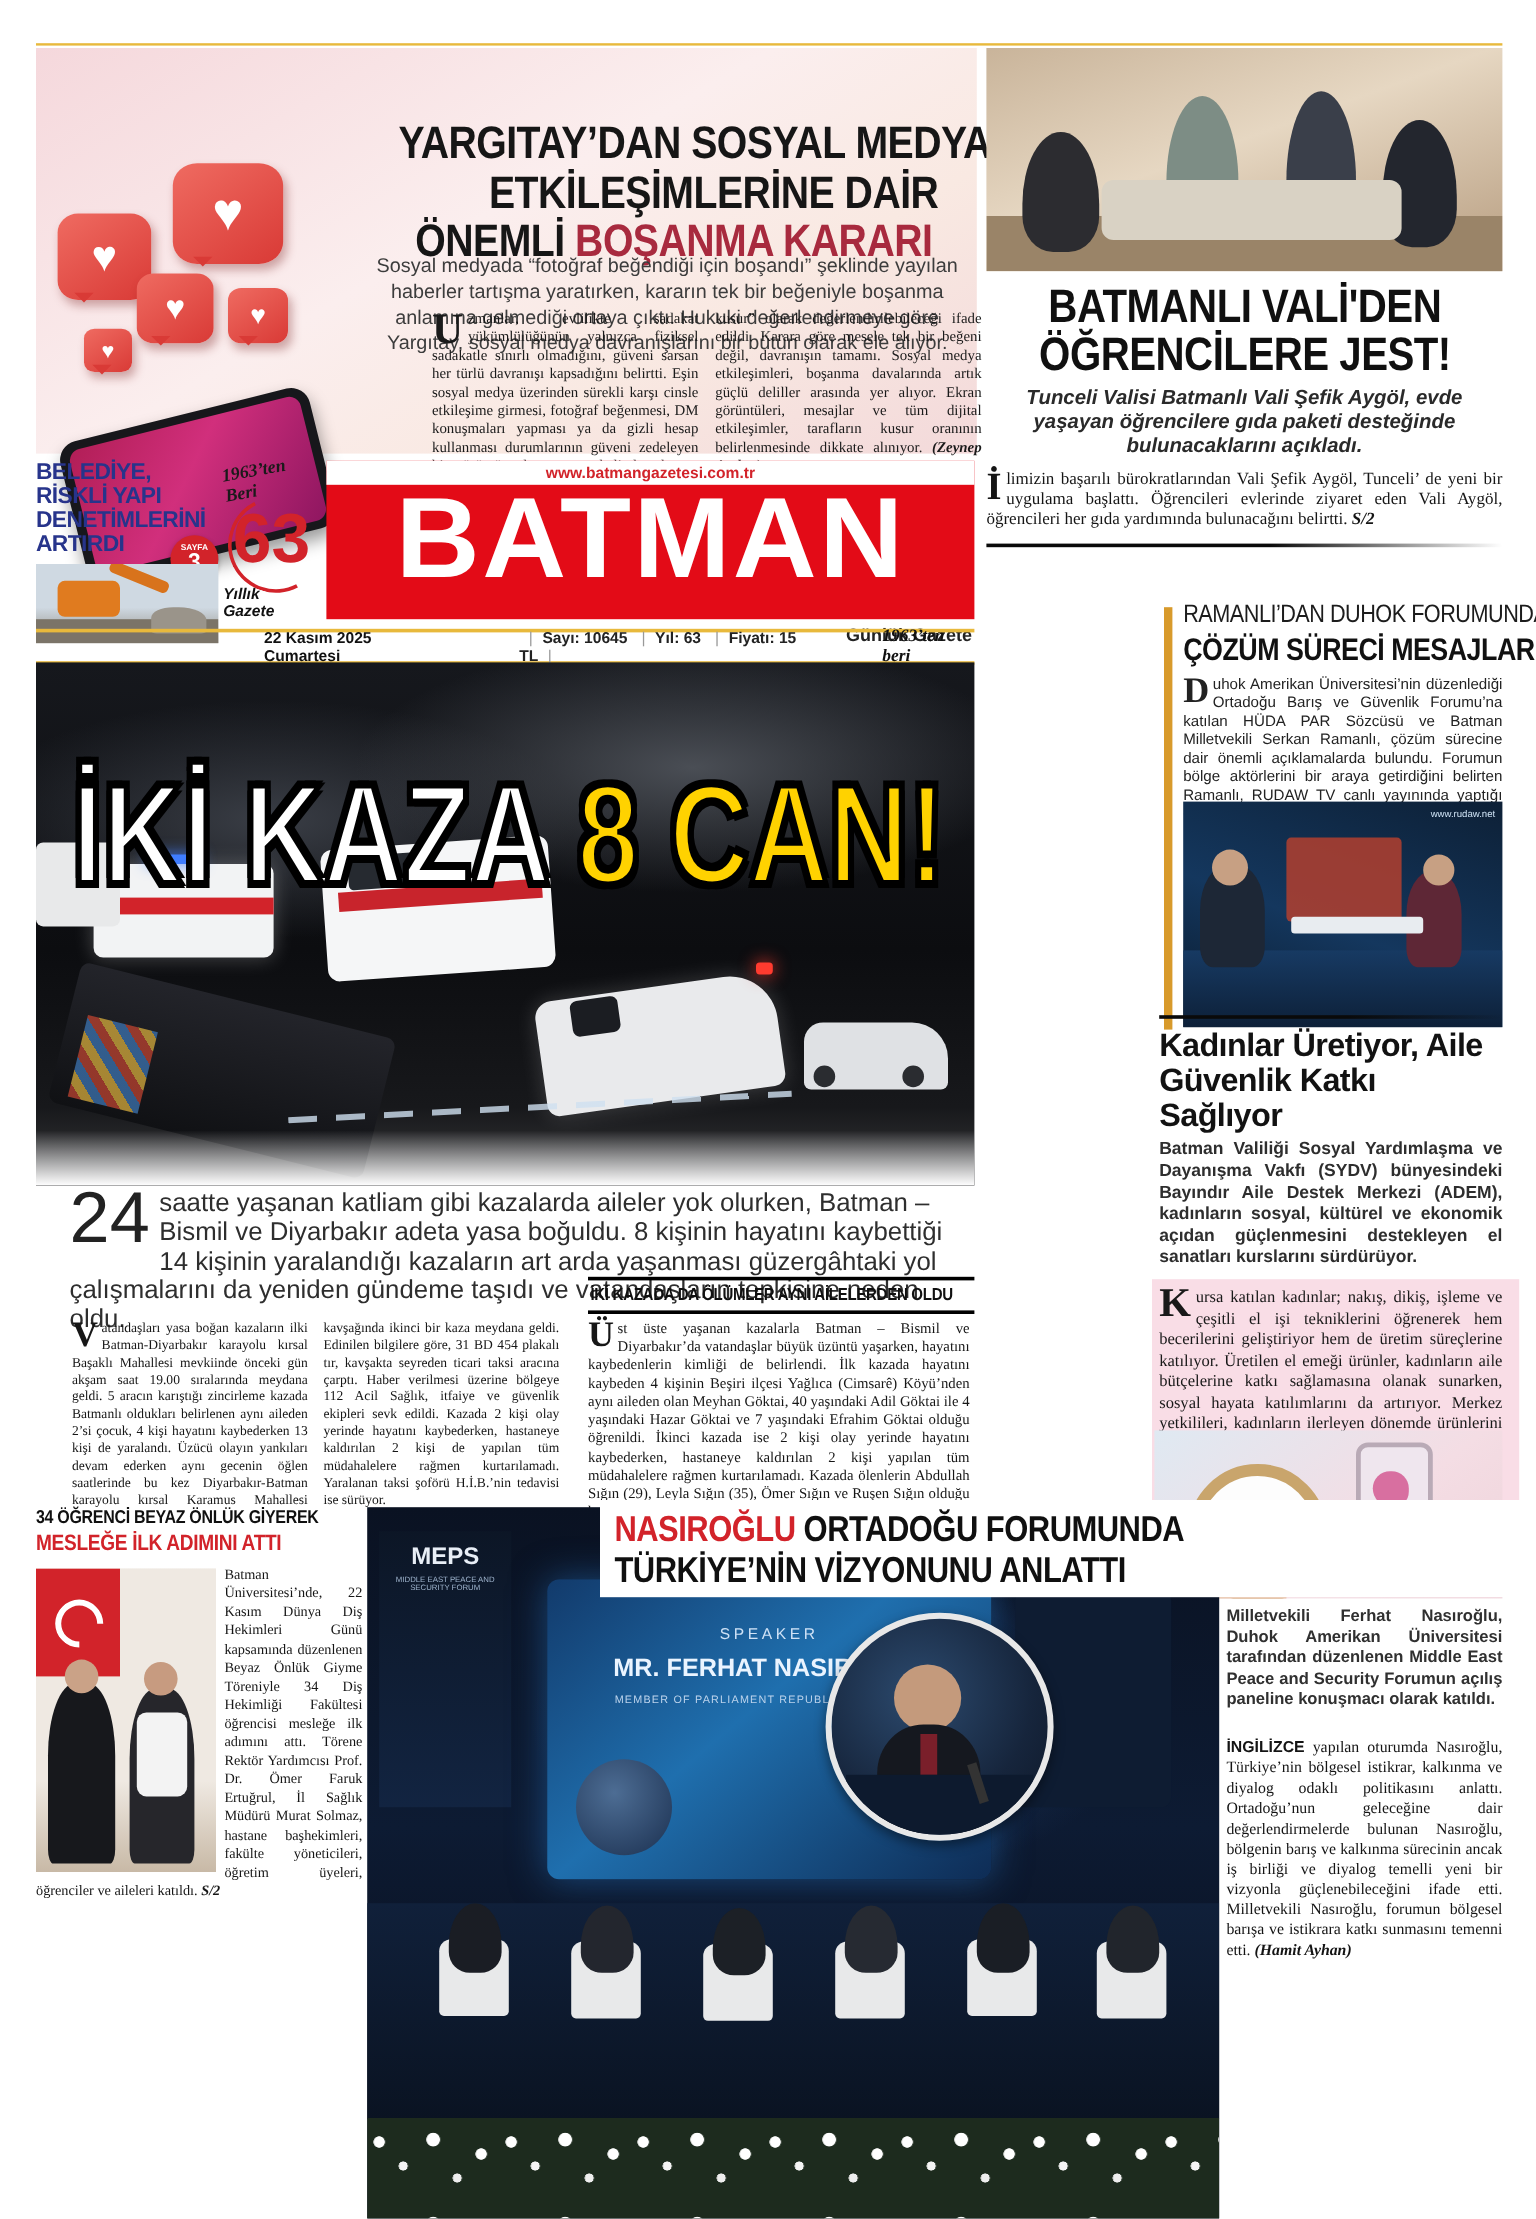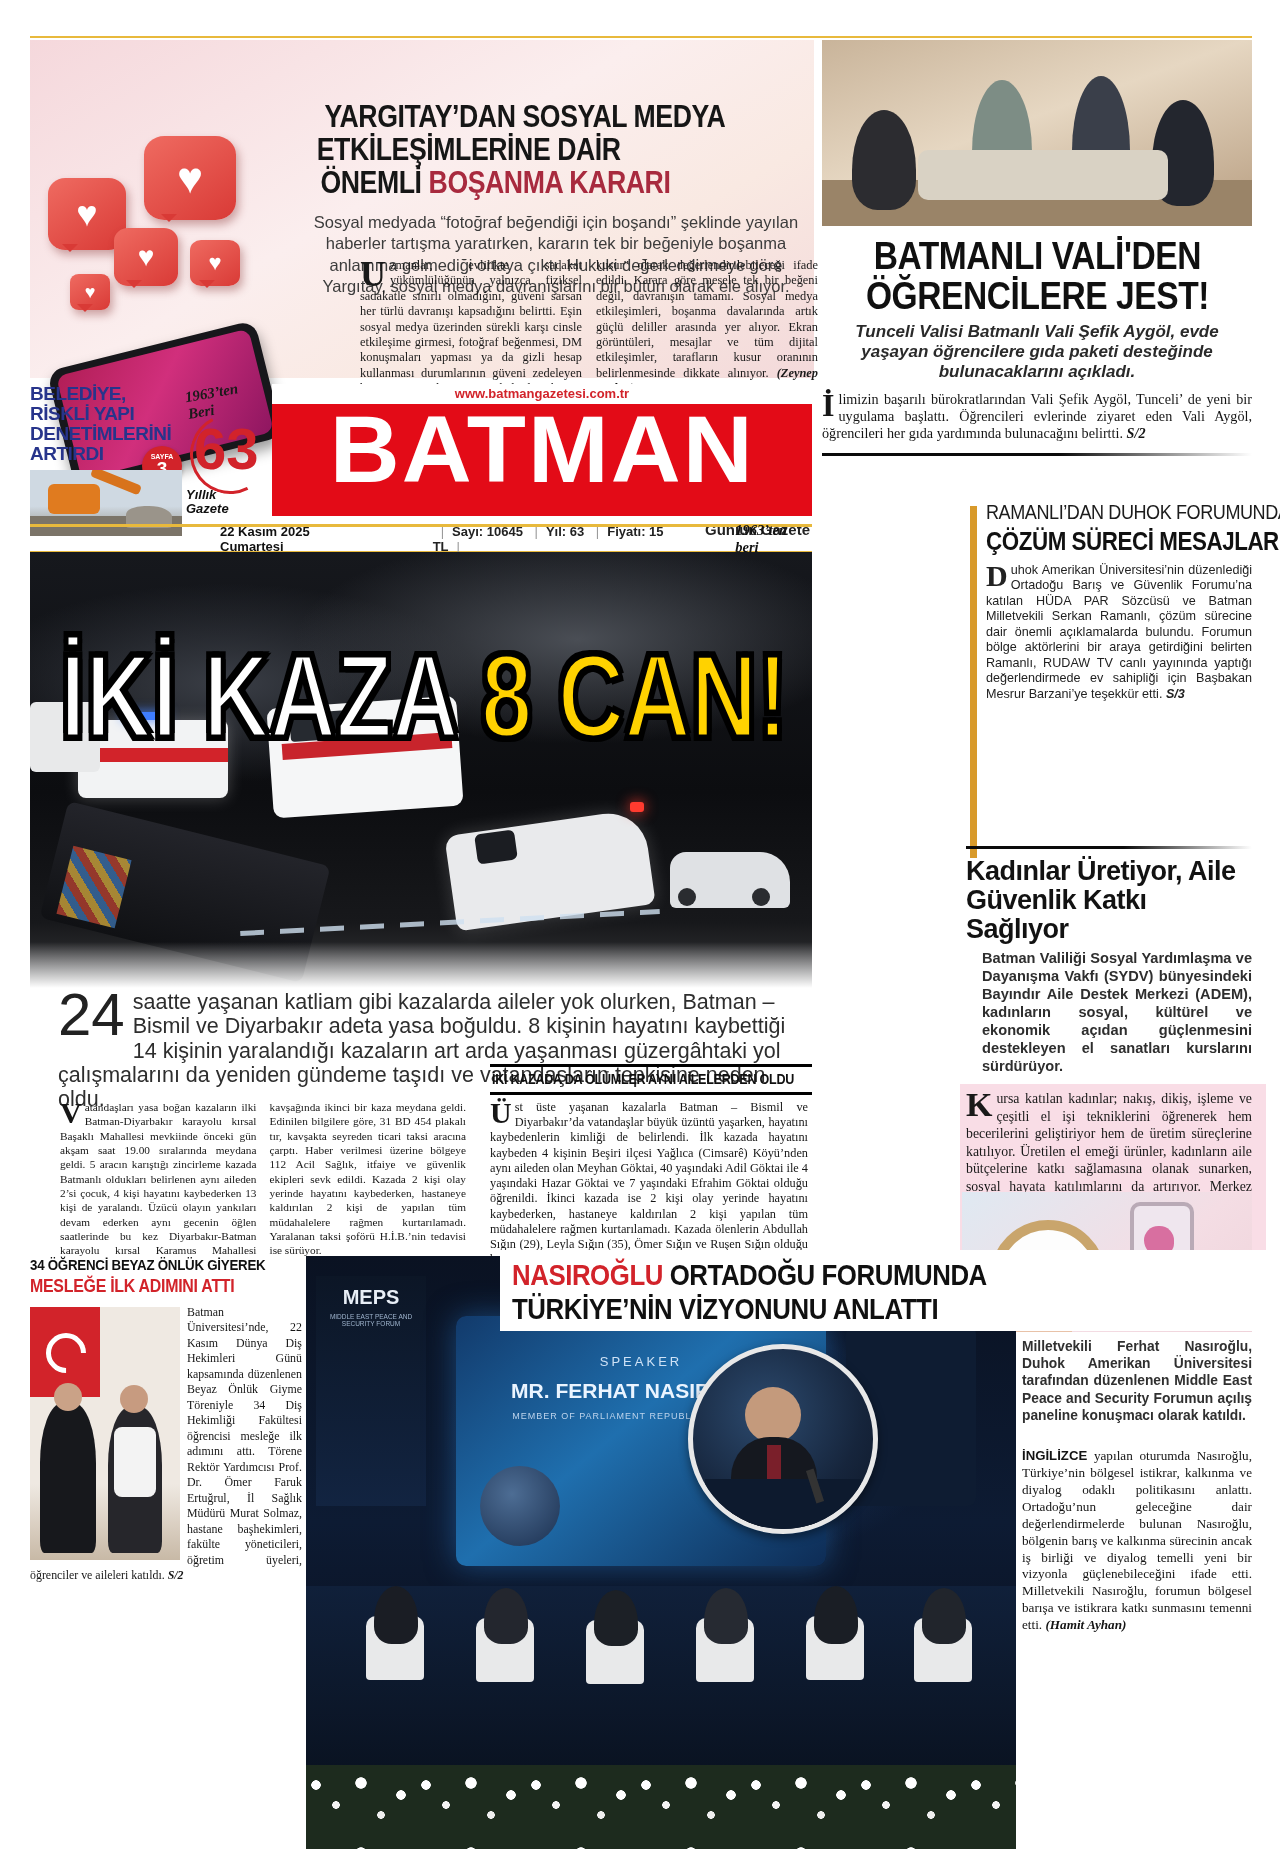--- a/index.html
+++ b/index.html
@@ -9,21 +9,21 @@
   .serif{font-family:"Liberation Serif",serif;}
   .just{text-align:justify;}
   .con{display:inline-block;transform:scaleX(.86);transform-origin:0 50%;white-space:nowrap;}
   .conc{display:inline-block;transform:scaleX(.86);transform-origin:50% 50%;white-space:nowrap;}
   .dc{float:left;font-weight:700;font-family:"Liberation Serif",serif;font-size:36px;line-height:.78;padding:2px 4px 0 0;}
   
   .topstory{left:30px;top:40px;width:784px;height:338px;
     background:linear-gradient(150deg,#f5d8dc 0%,#fbeeee 45%,#f9e9e2 70%,#f3d9da 100%);}
   .kicker{position:absolute;left:0;top:8px;width:100%;text-align:center;font-size:45px;font-weight:400;letter-spacing:-1px;color:#1d1d1f;}
   .kicker .red{color:#b5283a;}
-  .tshead{position:absolute;left:262px;top:60px;width:520px;text-align:left;font-weight:800;font-size:31px;line-height:1.07;color:#161616;letter-spacing:-.5px;}
+  .tshead{position:absolute;left:262px;top:60px;width:520px;text-align:right;font-weight:800;font-size:38px;line-height:1.07;color:#161616;letter-spacing:-.5px;}
   .tshead .red{color:#a82a3e;}
   .tslead{position:absolute;left:266px;top:172px;width:520px;font-size:16.5px;line-height:1.3;color:#3c3c3c;text-align:center;}
   .tsbody{position:absolute;left:330px;top:218px;width:458px;column-count:2;column-gap:14px;font-size:12.4px;line-height:1.24;color:#1a1a1a;}
   
   .bubble{position:absolute;background:linear-gradient(145deg,#ef6b61,#d93a36);border-radius:22%;box-shadow:3px 5px 8px rgba(120,30,30,.35);display:flex;align-items:center;justify-content:center;color:#fff;}
   .bubble:after{content:"";position:absolute;left:18%;bottom:-10px;width:0;height:0;border:8px solid transparent;border-top-color:#d93a36;}
   .phone{position:absolute;left:18px;top:208px;width:214px;height:120px;background:#17171b;border-radius:16px;transform:rotate(-14deg);box-shadow:0 8px 14px rgba(0,0,0,.4);}
   .phone .scr{position:absolute;left:8px;top:7px;right:8px;bottom:7px;border-radius:10px;background:linear-gradient(130deg,#b11e56,#d12f7c 45%,#8e1660);}
   
   .vali{left:822px;top:40px;width:430px;}
@@ -33,21 +33,21 @@
   .vbody{font-family:"Liberation Serif",serif;font-size:14.2px;line-height:1.22;color:#151515;margin-top:8px;}
   .rule{height:3px;background:linear-gradient(90deg,#0a0a0a 55%,rgba(0,0,0,0));}
   .ramanli{left:986px;top:500px;width:266px;}
   .goldbar{position:absolute;left:-16px;top:6px;width:7px;height:352px;background:#d89a2b;}
   .rkick{font-weight:400;font-size:21px;letter-spacing:-.5px;color:#1c1c1c;}
   .rhead{font-weight:800;font-size:26px;letter-spacing:-.5px;color:#111;margin-top:2px;}
   .rbody{font-size:12.6px;line-height:1.23;color:#222;margin-top:6px;}
   .tvphoto{position:absolute;left:986px;top:668px;width:266px;height:188px;background:linear-gradient(200deg,#0d2036,#14375e 55%,#0a1a2c);overflow:hidden;}
   .kadin{left:966px;top:846px;width:286px;}
   .khead{font-weight:800;font-size:27px;line-height:1.08;color:#121212;letter-spacing:-.5px;}
-  .klead{font-weight:600;font-size:14.6px;line-height:1.23;color:#2e2e2e;margin-top:6px;margin-left:16px;}
+  .klead{font-weight:600;font-size:14.6px;line-height:1.23;color:#2e2e2e;margin-top:6px;}
   .kbodywrap{background:#f9dde6;margin:8px -14px 0 -6px;padding:6px 14px 8px 6px;}
   .kbody{font-family:"Liberation Serif",serif;font-size:13.8px;line-height:1.27;color:#191919;}
   .embphoto{position:absolute;left:962px;top:1192px;width:290px;height:140px;background:linear-gradient(140deg,#dfe9f2,#f4dde4 60%,#efd3da);overflow:hidden;}
   
   .belediye{left:30px;top:384px;width:152px;}
   .bhead{font-weight:800;font-size:19px;line-height:1.05;color:#27348b;letter-spacing:-.5px;}
   .badge{position:absolute;left:112px;top:62px;width:40px;height:40px;border-radius:50%;background:#d2232a;color:#fff;text-align:center;box-shadow:0 2px 4px rgba(0,0,0,.3);}
   .badge .s{display:block;font-size:7px;font-weight:700;margin-top:7px;}
   .badge .n{display:block;font-size:19px;font-weight:800;line-height:.9;}
   .bphoto{position:absolute;left:30px;top:470px;width:152px;height:66px;background:linear-gradient(#cfd9e2 55%,#8f8a80);overflow:hidden;}
@@ -166,20 +166,30 @@
   </div>
 
   <div class="abs ramanli">
     <div class="goldbar"></div>
     <div class="rkick"><span class="con">RAMANLI’DAN DUHOK FORUMUNDA</span></div>
     <div class="rhead"><span class="con">ÇÖZÜM SÜRECİ MESAJLARI</span></div>
     <div class="rbody just">
       <span class="kdc">D</span><span>uhok Amerikan Üniversitesi’nin düzenlediği Ortadoğu Barış ve Güvenlik Forumu’na katılan HÜDA PAR Sözcüsü ve Batman Milletvekili Serkan Ramanlı, çözüm sürecine dair önemli açıklamalarda bulundu. Forumun bölge aktörlerini bir araya getirdiğini belirten Ramanlı, RUDAW TV canlı yayınında yaptığı değerlendirmede ev sahipliği için Başbakan Mesrur Barzani’ye teşekkür etti. </span><span class="pref">S/3</span>
     </div>
   </div>
+  <div class="tvphoto">
+    <div class="shape" style="right:6px;top:6px;color:#cfe3f5;font-size:8px;">www.rudaw.net</div>
+    <div class="shape" style="left:0;bottom:0;width:100%;height:64px;background:linear-gradient(#173a63,#0d2038);"></div>
+    <div class="shape" style="left:14px;top:52px;width:54px;height:86px;background:#1d2736;border-radius:45% 45% 20% 20%;"></div>
+    <div class="shape" style="left:24px;top:40px;width:30px;height:30px;border-radius:50%;background:#c7a083;"></div>
+    <div class="shape" style="right:34px;top:58px;width:46px;height:80px;background:#5e2736;border-radius:45% 45% 20% 20%;"></div>
+    <div class="shape" style="right:40px;top:44px;width:26px;height:26px;border-radius:50%;background:#c7a083;"></div>
+    <div class="shape" style="left:86px;top:30px;width:96px;height:70px;background:#b3402f;opacity:.85;border-radius:4px;"></div>
+    <div class="shape" style="left:90px;top:96px;width:110px;height:14px;background:#e8ecf0;border-radius:3px;"></div>
+  </div>
 
   <div class="abs kadin">
     <div class="rule" style="margin-bottom:8px;"></div>
     <div class="khead"><span>Kadınlar Üretiyor, Aile</span><br><span>Güvenlik Katkı Sağlıyor</span></div>
     <div class="klead just">Batman Valiliği Sosyal Yardımlaşma ve Dayanışma Vakfı (SYDV) bünyesindeki Bayındır Aile Destek Merkezi (ADEM), kadınların sosyal, kültürel ve ekonomik açıdan güçlenmesini destekleyen el sanatları kurslarını sürdürüyor.</div>
     <div class="kbodywrap">
       <div class="kbody just">
         <span class="dc" style="font-size:34px;">K</span><span>ursa katılan kadınlar; nakış, dikiş, işleme ve çeşitli el işi tekniklerini öğrenerek hem becerilerini geliştiriyor hem de üretim süreçlerine katılıyor. Üretilen el emeği ürünler, kadınların aile bütçelerine katkı sağlamasına olanak sunarken, sosyal hayata katılımlarını da artırıyor. Merkez yetkilileri, kadınların ilerleyen dönemde ürünlerini sergi ve satış noktalarında değerlendirebilmeleri için desteklerin süreceğini ifade ediyor. Kurslar, mesleki becerilerin yanı sıra özgüven ve sosyal çevre edinme açısından da katılımcılara fırsat sunuyor. </span><span class="byline">(Zeynep Arslan)</span>
       </div>
     </div>

